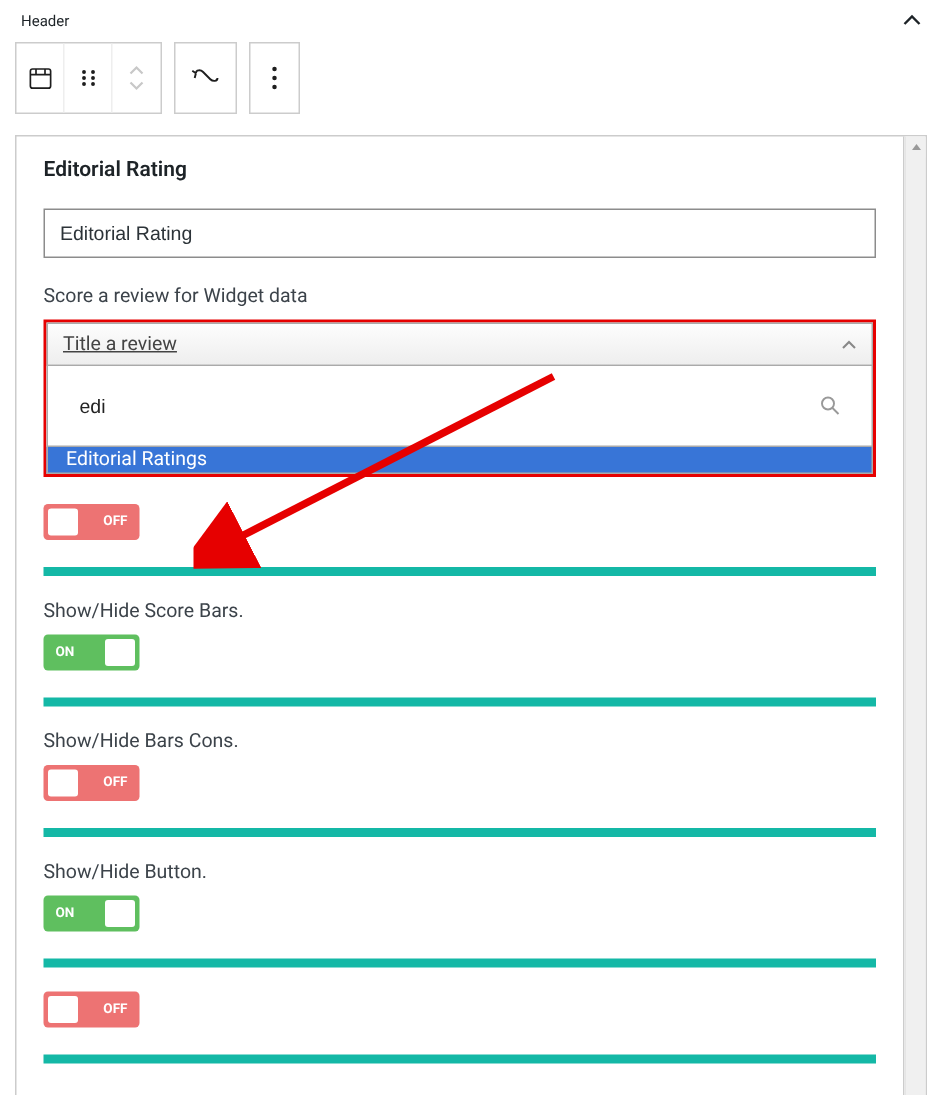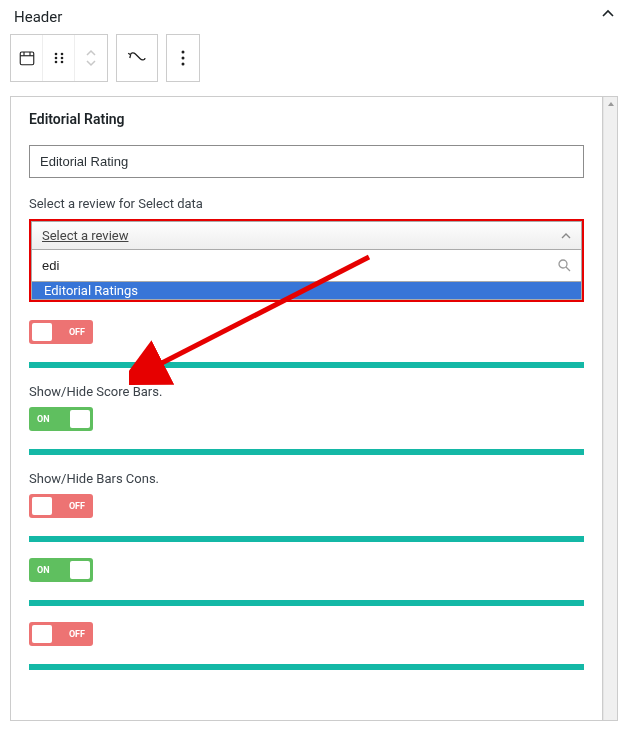--- a/index.html
+++ b/index.html
@@ -5,22 +5,23 @@
   * { box-sizing: border-box; margin: 0; padding: 0; }
   body {
     font-family: -apple-system, BlinkMacSystemFont, "Segoe UI", Roboto, sans-serif;
     background: #fff;
     padding: 6px;
     width: 628px;
   }
   .header-row {
     display: flex;
     justify-content: space-between;
+    align-items: center;
     padding: 2px 8px 8px 8px;
-    font-size: 15px;
+    font-size: 10px;
     color: #1d2327;
   }
   .toolbar {
     display: flex;
     padding: 0 4px 10px 4px;
   }
   .tb-group {
     display: flex;
     border: 1px solid #ccc;
     background: #fff;
@@ -91,21 +92,21 @@
     justify-content: space-between;
     align-items: center;
   }
   .select2-selection .arrow {
     color: #888;
     font-size: 11px;
   }
   .select2-search {
     border: 1px solid #aaa;
     border-top: none;
-    padding: 4px;
+    padding: 15px;
     background: #fff;
     display: flex;
     align-items: center;
   }
   .select2-search input {
     flex: 1;
     border: none;
     font-size: 13px;
     padding: 4px 6px;
     color: #222;
@@ -214,25 +215,25 @@
   </div>
 </div>
 
 <div class="panel">
   <div class="panel-scroll">
 
     <div class="panel-title">Editorial Rating</div>
 
     <input class="text-input" type="text" value="Editorial Rating" style="">
 
-    <div class="field-label">Select a review for Select data</div>
+    <div class="field-label">Score a review for Widget data</div>
 
     <div class="select2-container">
       <div class="select2-selection">
-        <span>Select a review</span>
+        <span>Title a review</span>
         <span class="arrow">
           <svg width="10" height="10" viewBox="0 0 10 10">
               <path d="M1 7 L5 3 L9 7" fill="none" stroke="#888" stroke-width="1.4"></path>
             </svg>
         </span>
       </div>
       <div class="select2-search">
         <input type="text" value="edi" style="">
         <span class="search-ico">
           <svg width="13" height="13" viewBox="0 0 13 13">
@@ -271,20 +272,21 @@
 
     <div class="section">
       <div class="field-label">Show/Hide Bars Cons.</div>
       <div class="toggle off">
         <div class="knob"></div>
         <span class="lbl">OFF</span>
       </div>
     </div>
 
     <div class="section">
+      <div class="field-label">Show/Hide Button.</div>
       <div class="toggle on">
         <div class="knob"></div>
         <span class="lbl">ON</span>
       </div>
     </div>
 
     <div class="section">
       <div class="toggle off">
         <div class="knob"></div>
         <span class="lbl">OFF</span>

